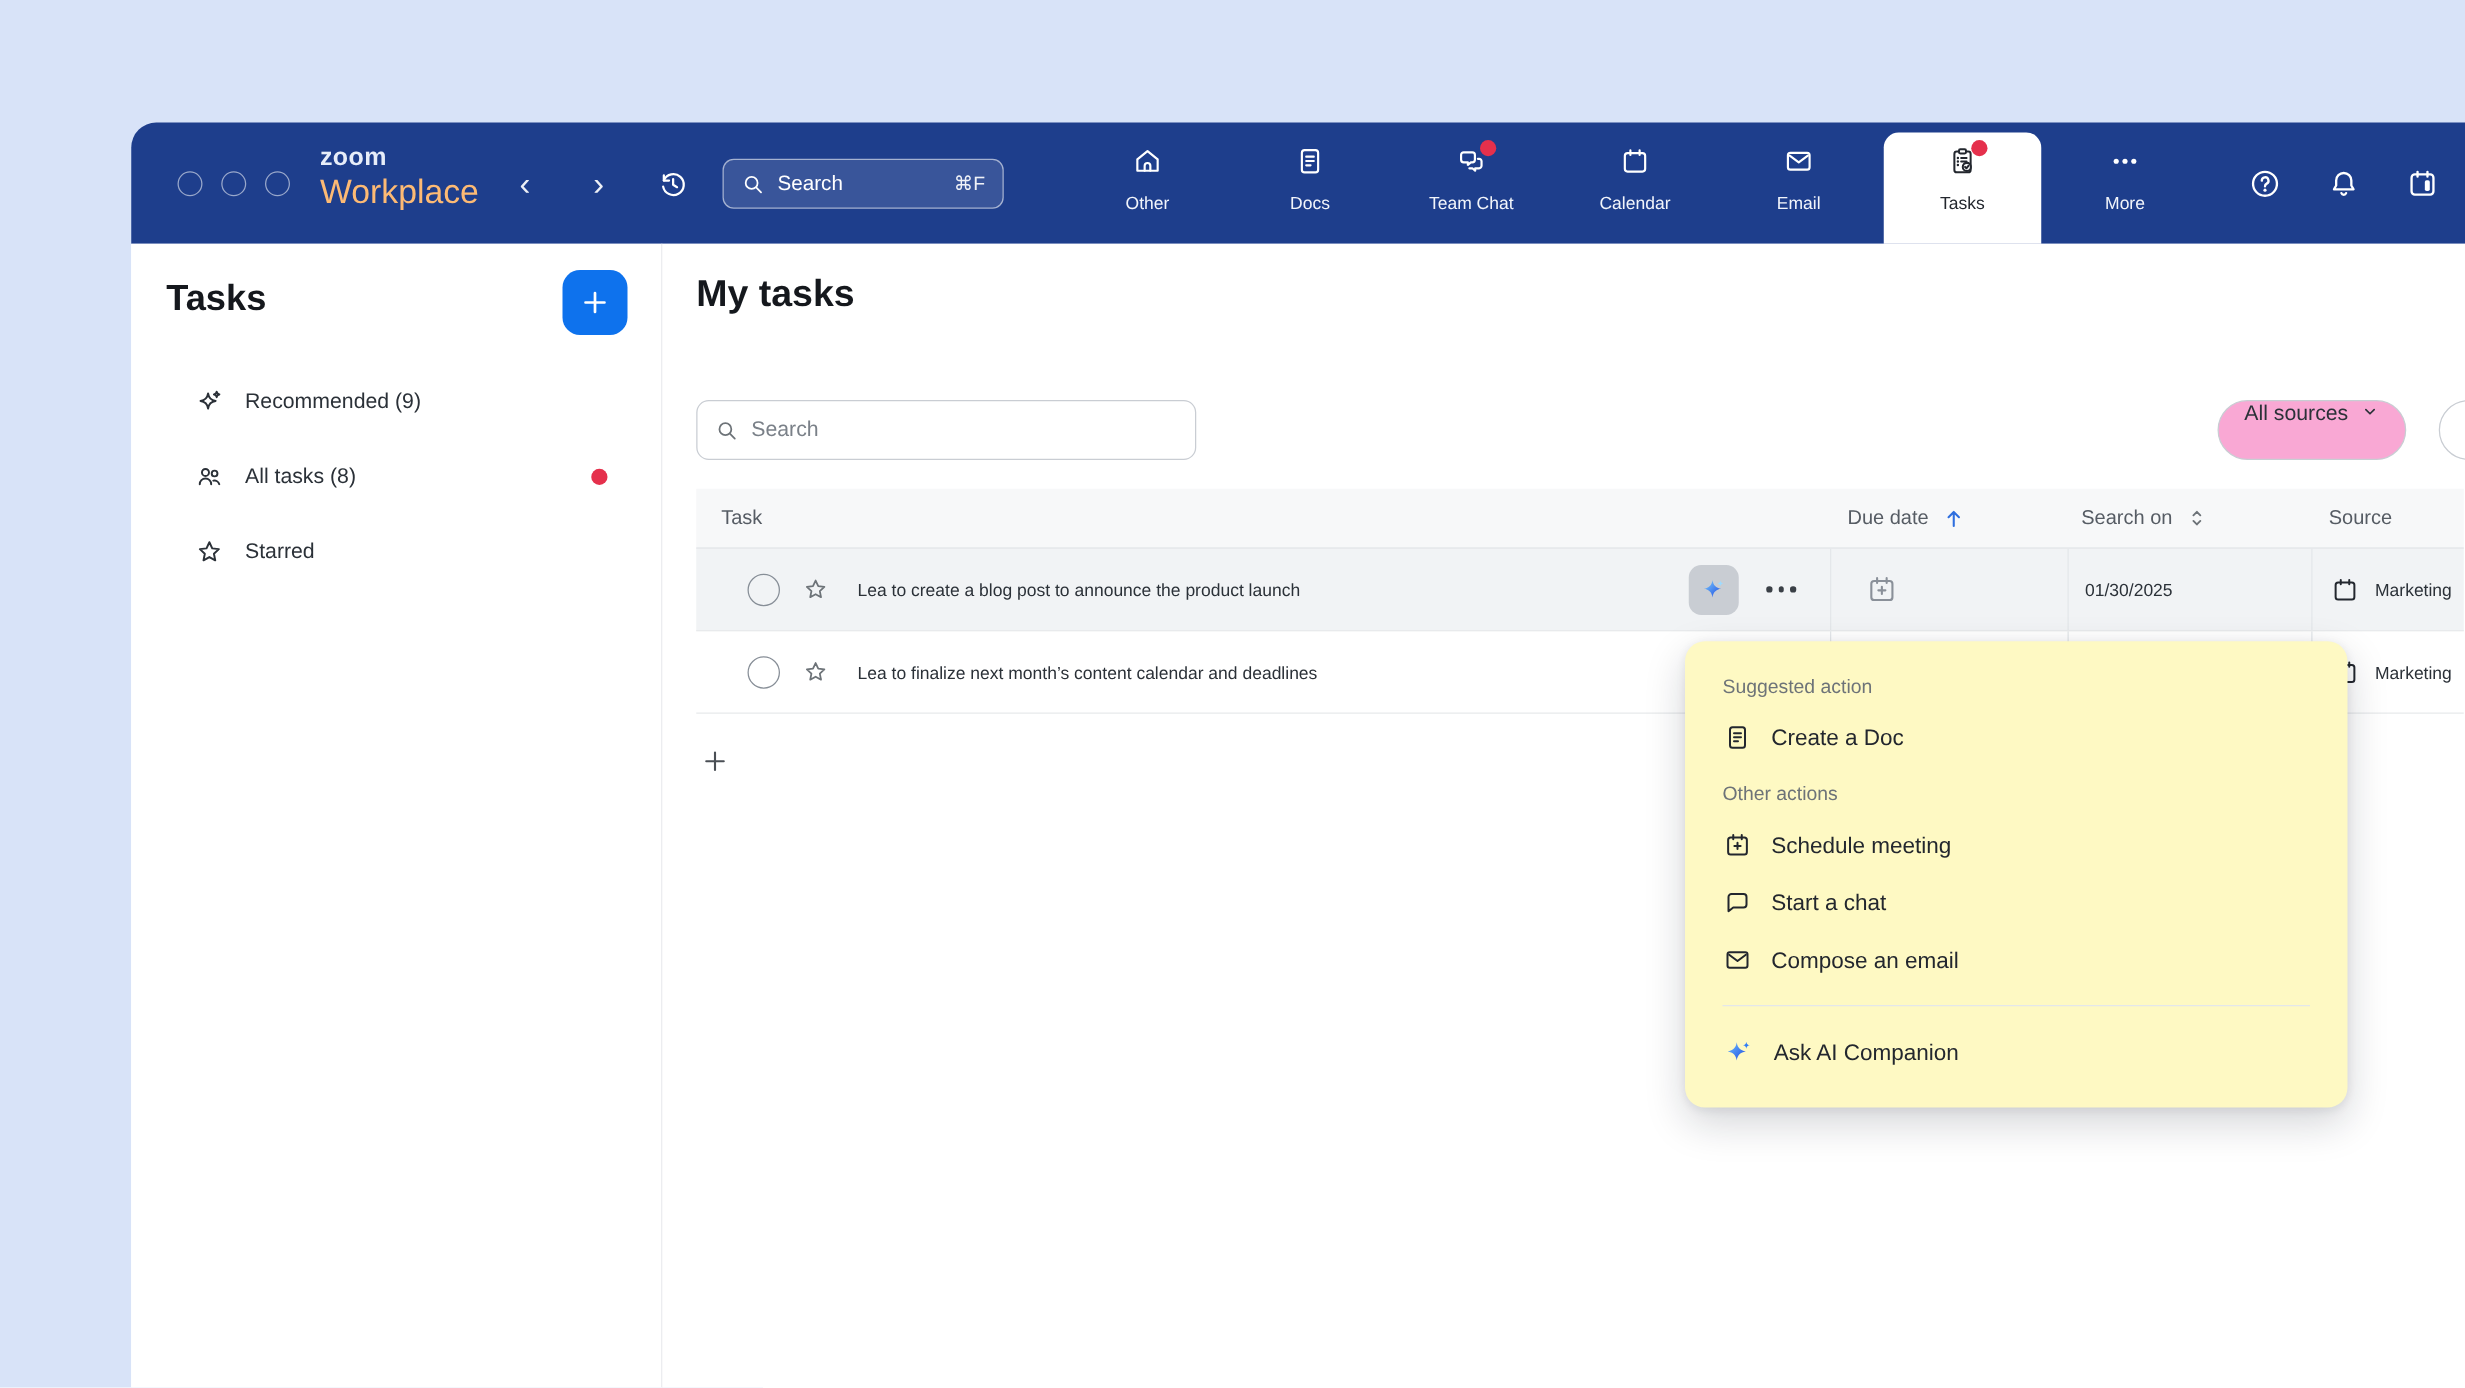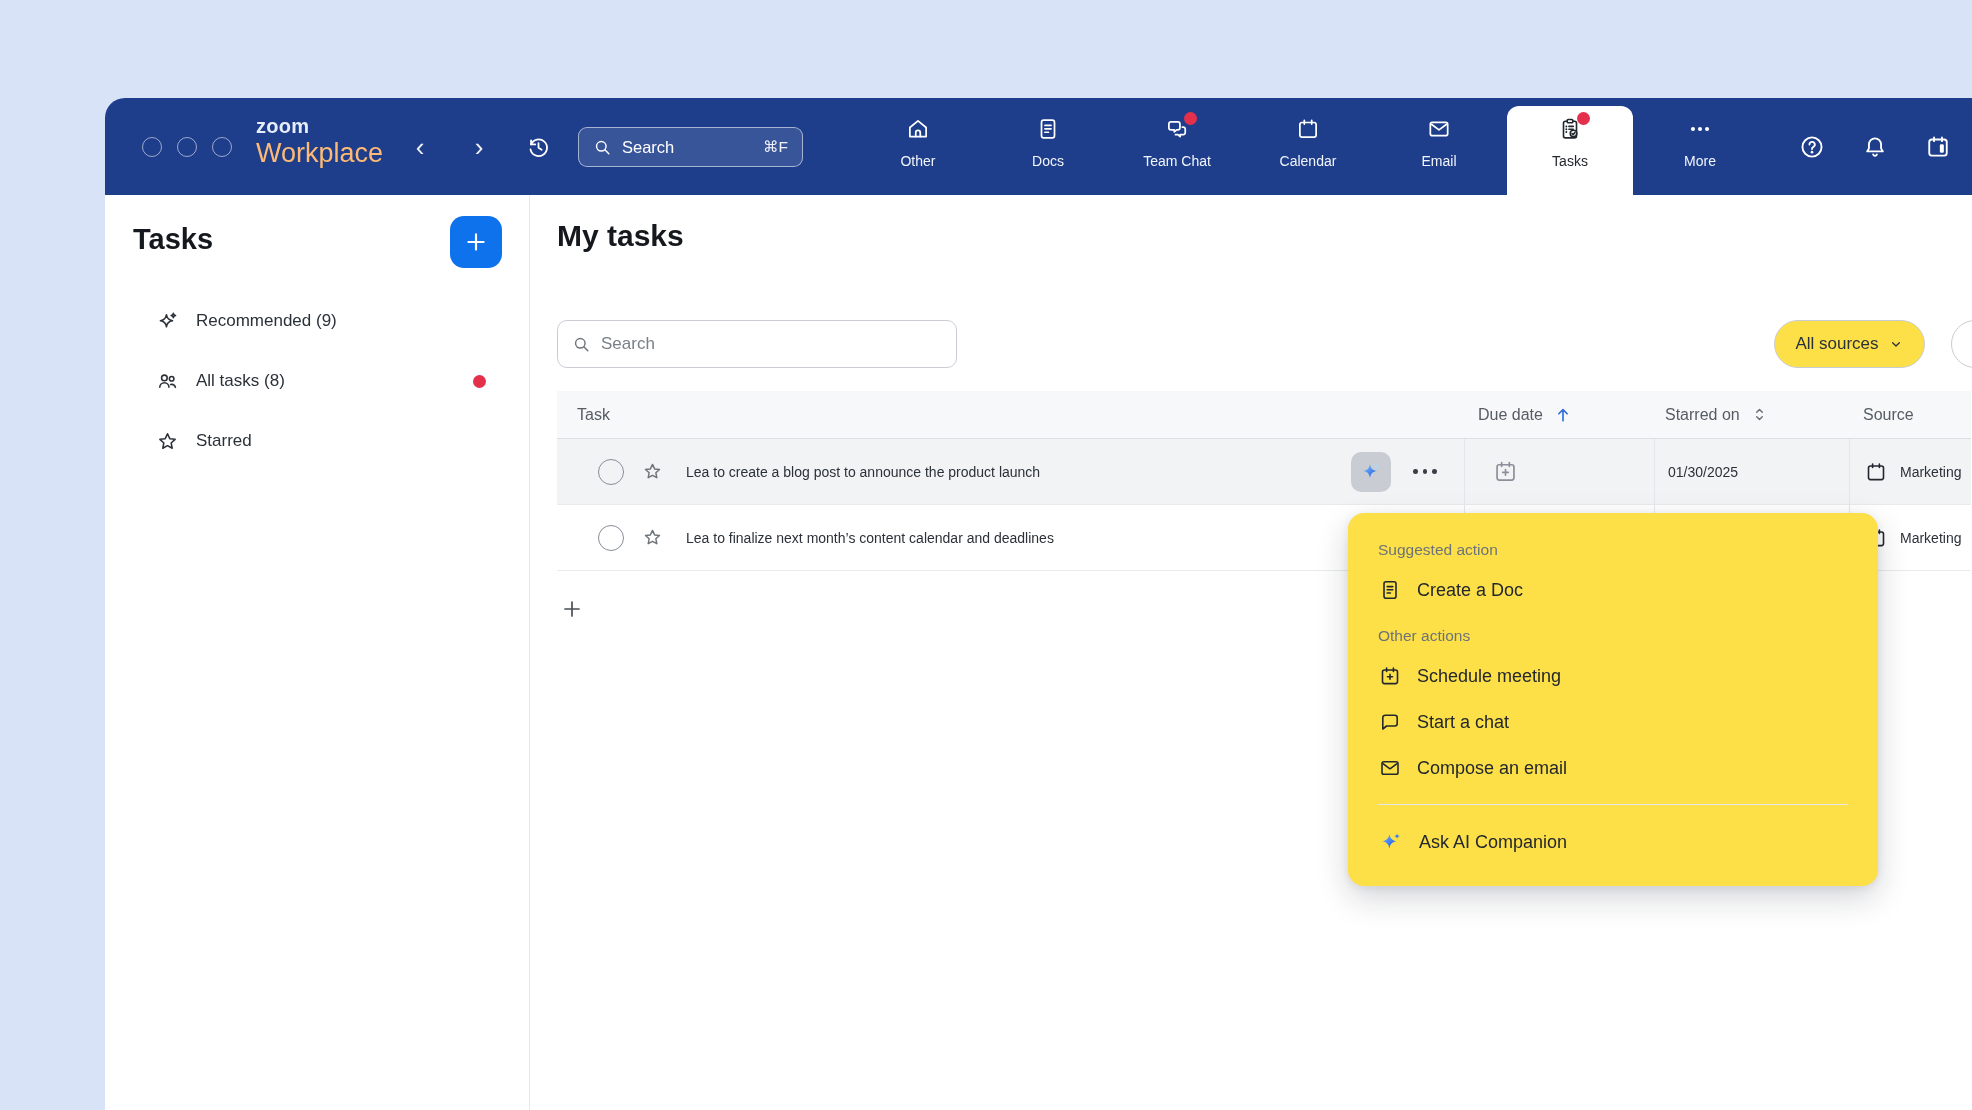--- a/index.html
+++ b/index.html
@@ -56,21 +56,21 @@
   .side-item.active { background:#0e72ed; color:#fff; font-weight:400; }
   .side-item .dot { margin-left:auto; margin-right:18px; width:13px; height:13px; border-radius:50%; background:#e5304c; }
 
   .main { position:relative; flex:1; background:#fff; }
   .main-title { position:absolute; left:27px; top:24px; font-size:30px; font-weight:700; color:#15181d; }
   .main-search { position:absolute; left:27px; top:125px; width:400px; height:48px; border:1px solid #c9cdd3; border-radius:10px;
     display:flex; align-items:center; padding:0 14px; gap:10px; background:#fff; }
   .main-search input { border:none; outline:none; flex:1; font-size:17px; font-family:inherit; color:#2b3138; background:transparent; }
   .main-search input::placeholder { color:#7a8088; }
   .sources-pill { position:absolute; left:1244px; top:125px; width:151px; height:48px; border:1px solid #c9cdd3; border-radius:24px;
-    display:flex; align-items:center; justify-content:center; gap:9px; font-size:17px; color:#2b3138; background:#fde047; }
+    display:flex; align-items:flex-start; justify-content:center; gap:9px; font-size:17px; color:#2b3138; background:#f9a8d4; }
   .pill-partial { position:absolute; left:1421px; top:125px; width:90px; height:48px; border:1px solid #c9cdd3; border-radius:24px; background:#fff; }
 
   
   .table { position:absolute; left:27px; top:196px; width:1414px; }
   .trow { display:grid; grid-template-columns:907px 190px 195px 1fr; align-items:stretch; }
   .thead { height:48px; background:#f7f8f9; border-bottom:1px solid #dcdfe3; }
   .thead .cell { display:flex; align-items:center; font-size:16px; color:#565c64; }
   .c-task { padding-left:20px; position:relative; }
   .c-due { padding-left:14px; }
   .c-created { padding-left:11px; }
@@ -86,21 +86,21 @@
   .task-actions { position:absolute; left:794px; top:0; height:100%; display:flex; align-items:center; gap:22px; }
   .ai-btn { width:40px; height:40px; border-radius:10px; background:#c9cdd3; display:flex; align-items:center; justify-content:center; }
   .dots { display:flex; gap:5px; }
   .dots i { width:4.6px; height:4.6px; border-radius:50%; background:#3a3f46; }
   .due-cell { padding-left:27px; }
   .created-cell { padding-left:13px; }
   .source-cell { padding-left:14px; gap:12px; white-space:nowrap; overflow:hidden; }
   .add-row { position:absolute; left:0px; top:203px; width:30px; height:30px; display:flex; align-items:center; justify-content:center; }
 
   
-  .menu { position:absolute; left:1348px; top:513px; width:530px; background:#fde047; border-radius:16px;
+  .menu { position:absolute; left:1348px; top:513px; width:530px; background:#fef9c3; border-radius:16px;
     box-shadow:0 12px 32px rgba(16,24,40,.18), 0 2px 8px rgba(16,24,40,.08);
     padding:24px 30px 20px 30px; z-index:50; }
   .menu-label { font-size:15.5px; color:#6d7378; margin:4px 0 8px 0; }
   .menu-item { display:flex; align-items:center; gap:15px; padding:11px 0; font-size:18px; color:#23272e; }
   .menu-divider { height:1px; background:#e4e7ea; margin:13px 0; }
 
   svg { display:block; }
 </style>
 </head>
 <body>
@@ -312,21 +312,21 @@
           </div>
           <div class="cell c-due">
             <span>Due date</span>
             <span class="sorticon">
               <svg width="20" height="20" viewBox="0 0 24 24" fill="none" stroke="#2f6fde" stroke-width="2" stroke-linecap="round" stroke-linejoin="round">
                 <path d="M12 19 V6 M7 10.5 L12 5.5 L17 10.5"></path>
               </svg>
             </span>
           </div>
           <div class="cell c-created">
-            <span>Starred on</span>
+            <span>Search on</span>
             <span class="sorticon">
               <svg width="19" height="19" viewBox="0 0 24 24" fill="none" stroke="#6d7378" stroke-width="1.9" stroke-linecap="round" stroke-linejoin="round">
                 <path d="M8.5 9.2 L12 5.6 L15.5 9.2 M8.5 14.8 L12 18.4 L15.5 14.8"></path>
               </svg>
             </span>
           </div>
           <div class="cell c-source">
             <span>Source</span>
           </div>
         </div>

